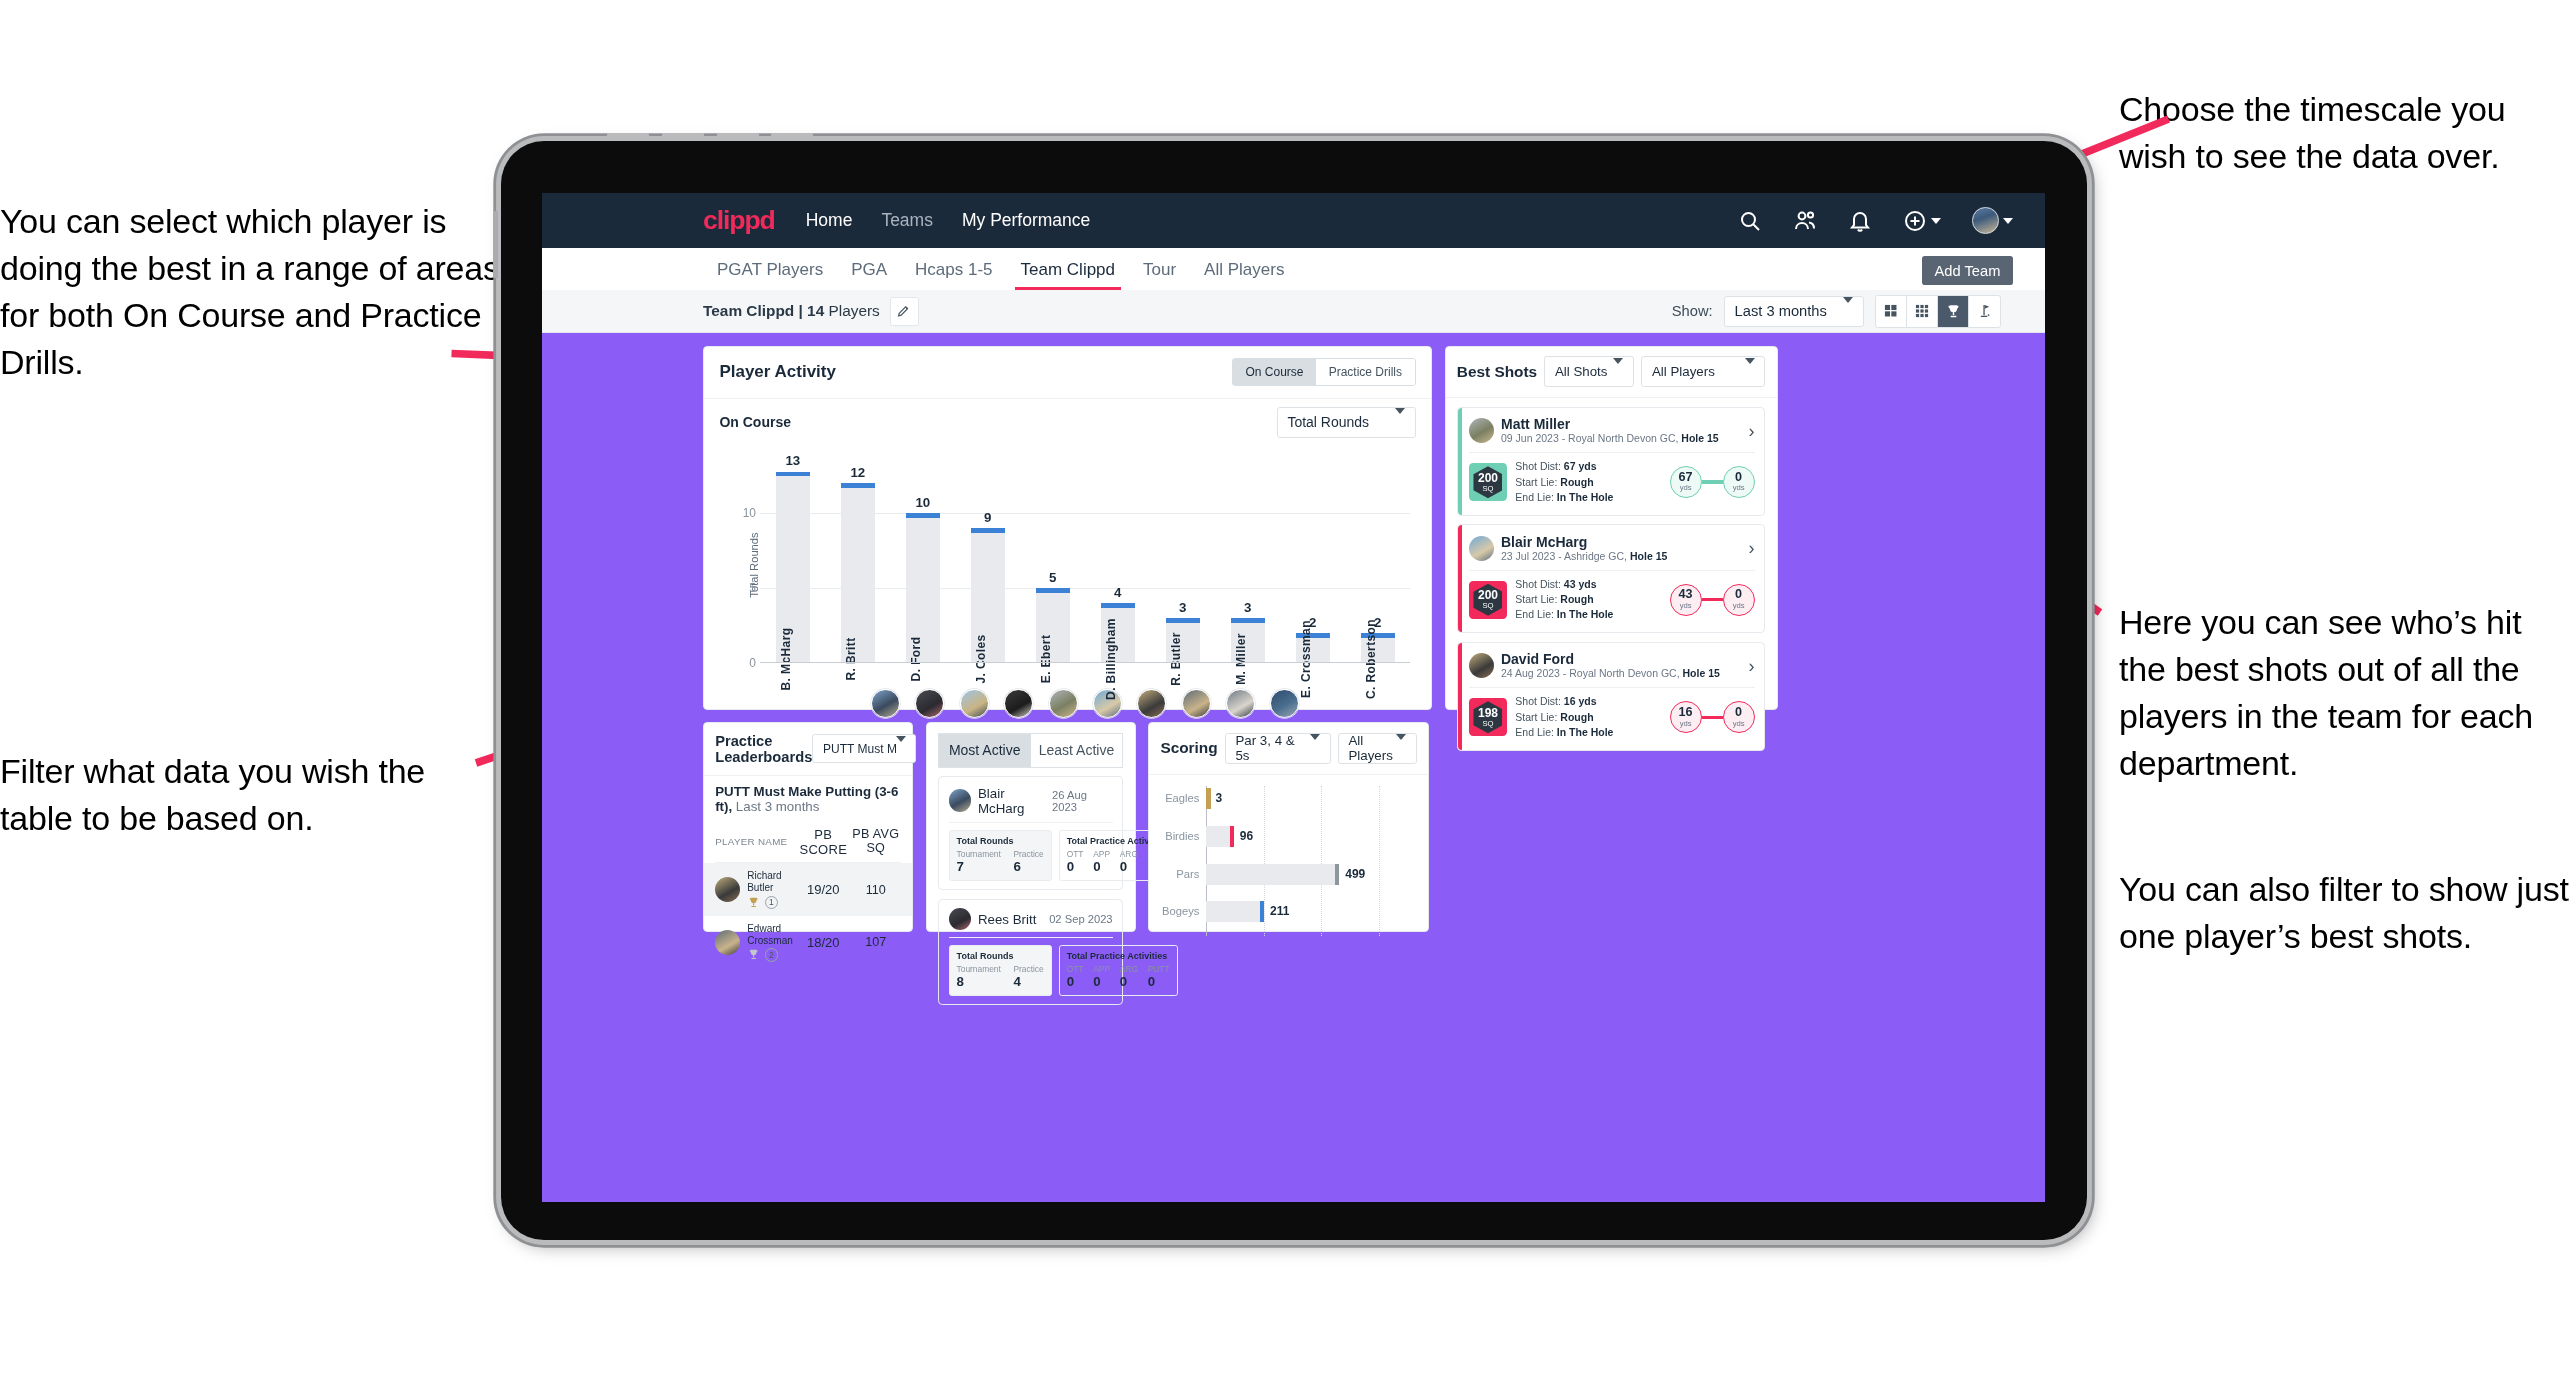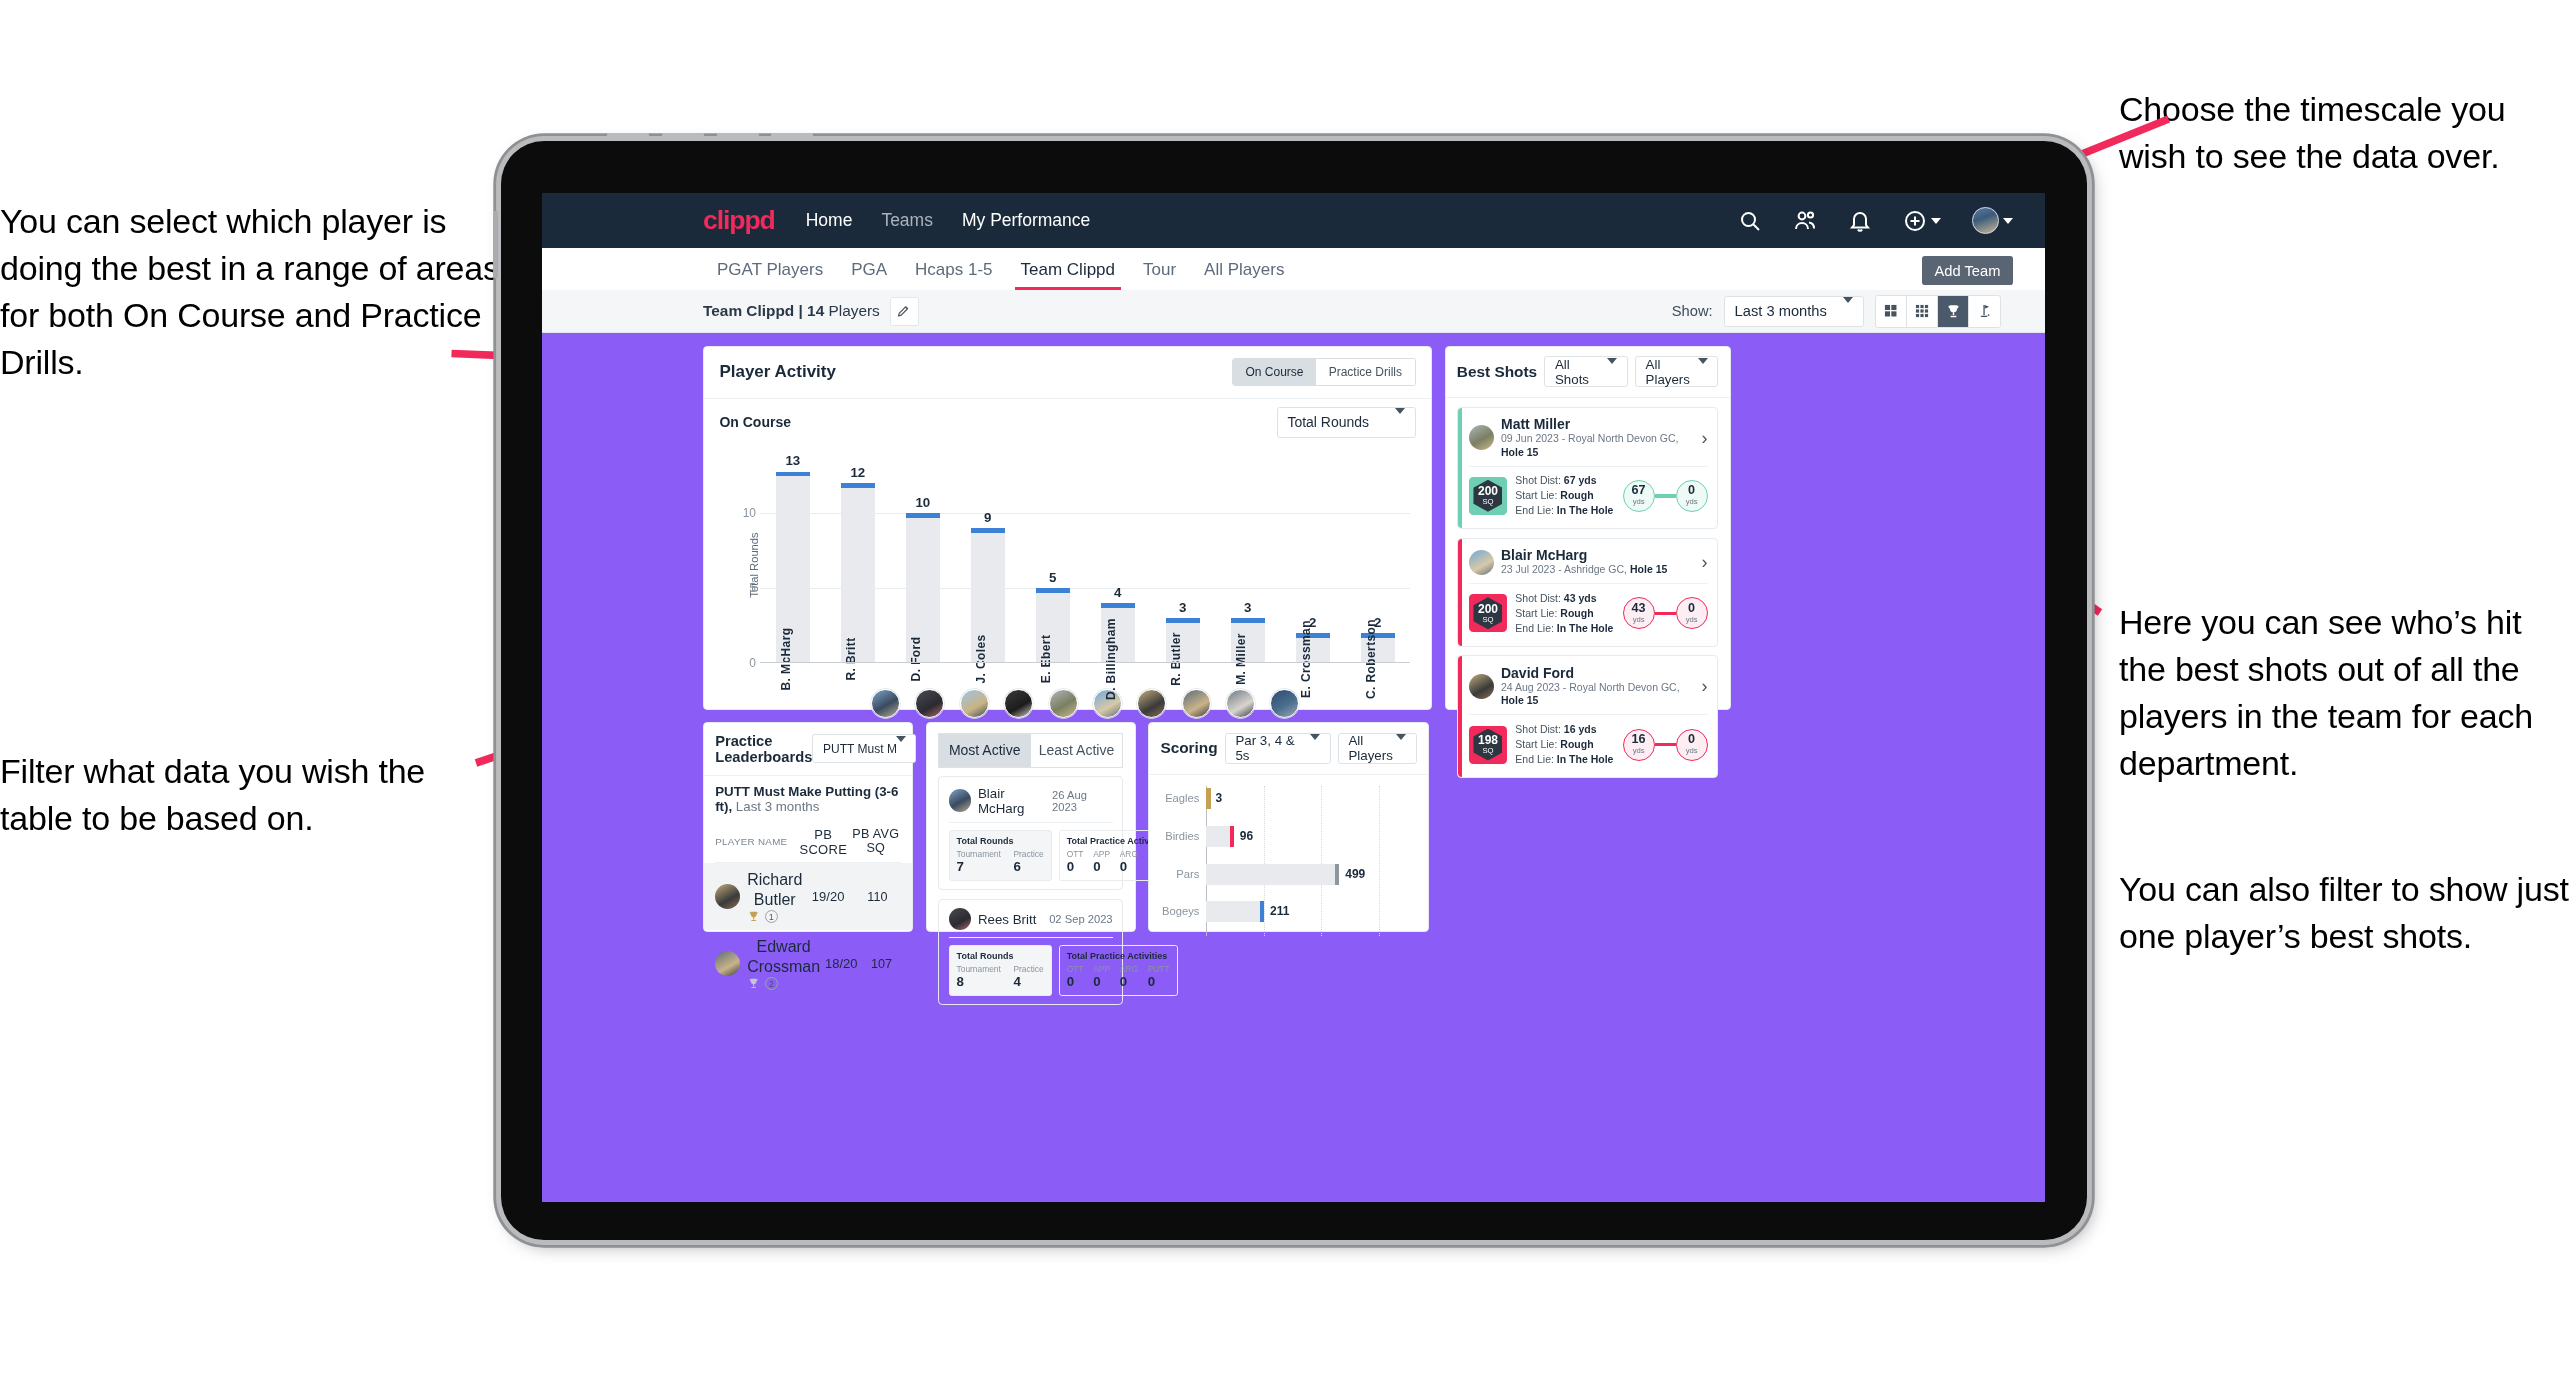--- a/index.html
+++ b/index.html
@@ -126,21 +126,21 @@
   #viewtoggle { display: flex; border: 0.7px solid #dde2e7; border-radius: 2.8px; overflow: hidden; background: #fff; }
   .vbtn { width: 31px; height: 31px; display:flex;align-items:center;justify-content:center; border-right: 0.7px solid #dde2e7; }
   .vbtn:last-child { border-right: 0; }
   .vbtn.active { background: #4b5a6a; }
 
   
   #main { padding: 12.6px 32px 0 161px; }
   .card { background: #fff; border: 0.7px solid #e6eaee; border-radius: 4.2px; }
   .row1 { display: flex; gap: 12.6px; }
   #player-activity { width: 729px; height: 364px; }
-  #best-shots { width: 286px; height: 364px; }
+  #best-shots { width: 333px; height: 364px; }
 
   .card-head { display: flex; align-items: center; padding: 11.2px 15.4px; border-bottom: 0.7px solid #eef1f4; }
   .card-title { font-size: 17px; color: #1b2a3a; font-weight: 600; }
   .seg { margin-left: auto; display:flex; border:0.7px solid #d9dee3; border-radius:2.8px; overflow:hidden; }
   .segbtn { font-size: 12px; padding: 6.3px 12.6px; color: #46545f; background: #fff; }
   .segbtn.active { background: #d9dee3; color: #1b2a3a; }
 
   .chart-sub { display:flex; align-items:center; padding: 8.4px 15.4px 0 15.4px; }
   .chart-sub-label { font-size: 14px; color:#1b2a3a; font-weight:600; }
   .sel {
@@ -223,21 +223,21 @@
   #plb-drill b { font-weight:700; }
   #plb-drill span { color:#6b7785; font-weight: 400;}
   .plb-table { padding: 0 11.2px; }
   .plb-head-row { display:flex; font-size:9.8px; color:#7b8692; padding: 5.6px 0 5.6px; border-bottom:0.7px solid #eef1f4; letter-spacing:0.3px;}
   .plb-row { display:flex; align-items:center; padding: 7px 0; }
   .plb-row.alt { background:#f1f3f5; margin: 0 -11.2px; padding-left:11.2px; padding-right:11.2px; }
   .c-name { flex:1; display:flex; align-items:center; }
   .c-score { width: 55px; text-align:center; font-size:13px; color:#1b2a3a;}
   .c-avg { width: 50px; text-align:center; font-size:12.6px; color:#1b2a3a;}
   .plb-av { width: 25px;height:25px;border-radius:50%; margin-right:7px; flex:0 0 auto;}
-  .plb-name { font-size: 16px; color:#1b2a3a; line-height:1.2;text-align:center;}
+  .plb-name { font-size: 10px; color:#1b2a3a; line-height:1.2;}
   .trophy-row { display:flex; align-items:center; gap:4.2px; margin-top:1.4px; }
   .rank-badge { width:13.3px;height:13.3px;border-radius:50%;border:0.7px solid #9aa3ad; font-size:8.4px; color:#46545f; display:flex;align-items:center;justify-content:center;}
 
   #act-tabs { display:flex; margin: 9.8px 11.2px 0; border:0.7px solid #dde2e7; border-radius:0; overflow:hidden;}
   .act-tab { flex:1; text-align:center; font-size:14px; padding: 8.4px 0; color:#46545f; background:#fff;}
   .act-tab.active { background:#d9dee3; color:#1b2a3a;}
   .act-card { margin: 8.4px 11.2px; border:0.7px solid #e6eaee; border-radius:4.2px; padding: 8.4px 9.8px; }
   .act-top { display:flex; align-items:center; }
   .act-av { width:22.4px;height:22.4px;border-radius:50%;margin-right:7px;flex:0 0 auto;}
   .act-name { font-size:13.3px; color:#1b2a3a;}

